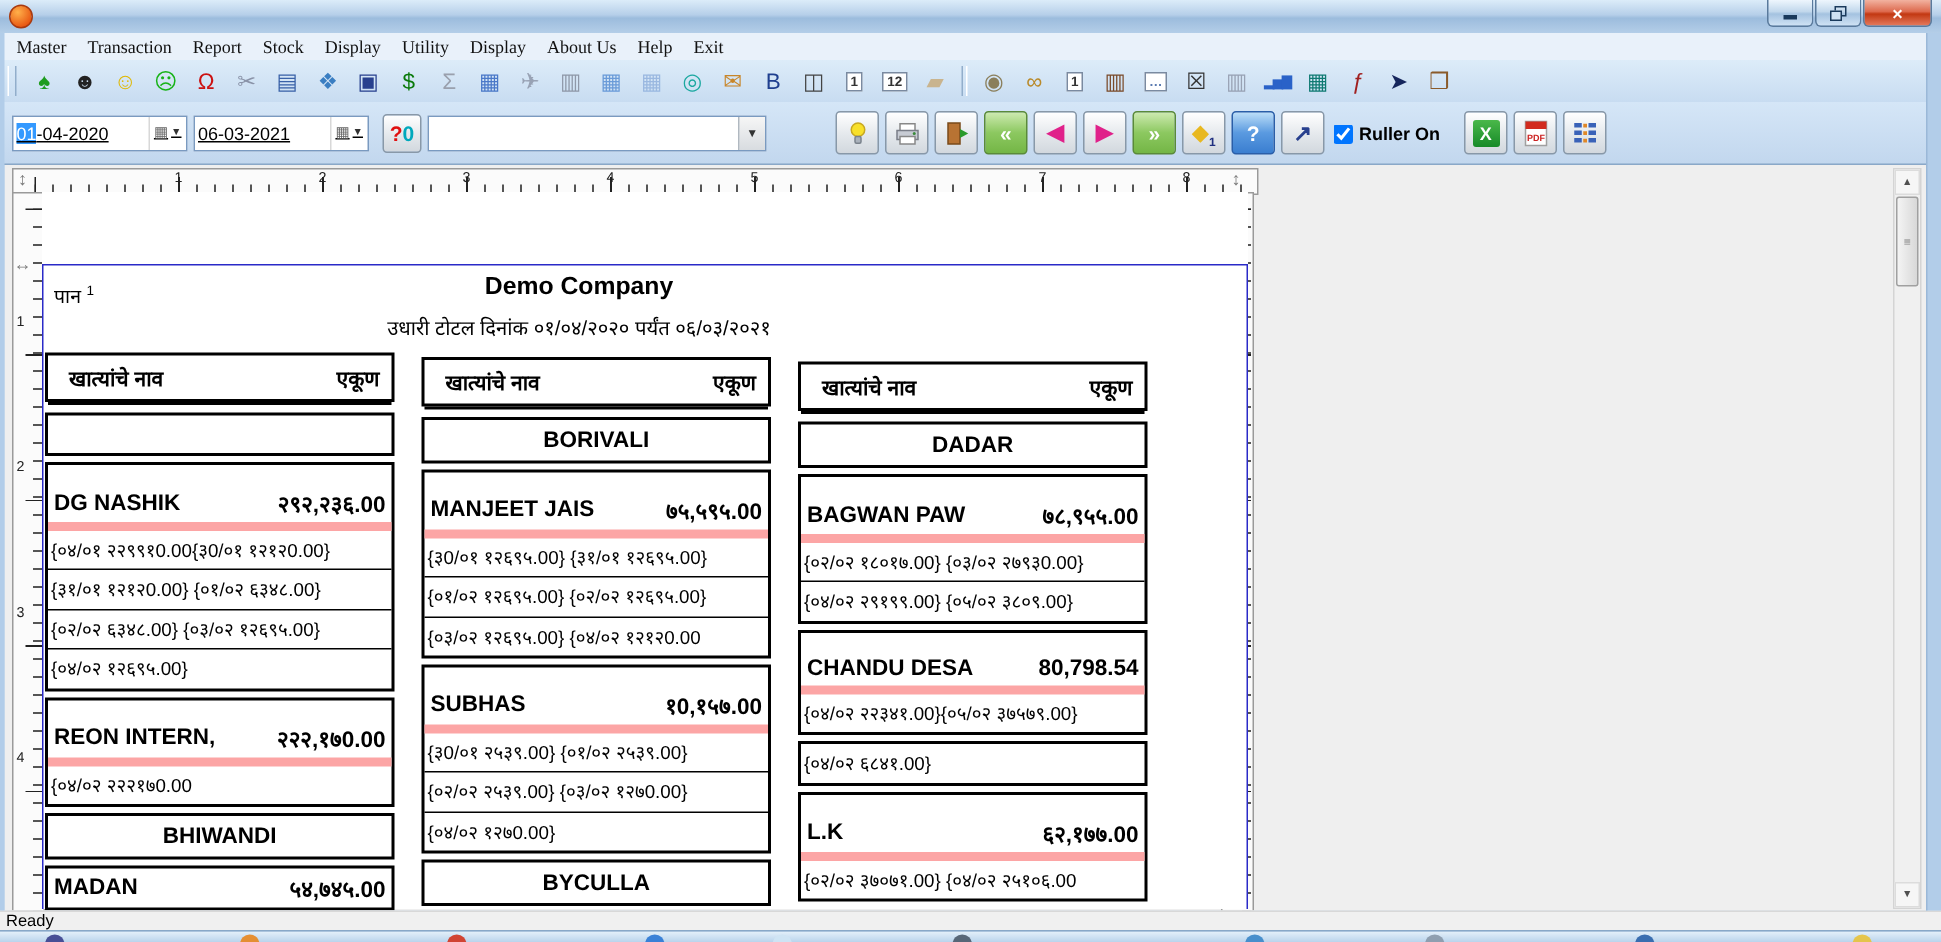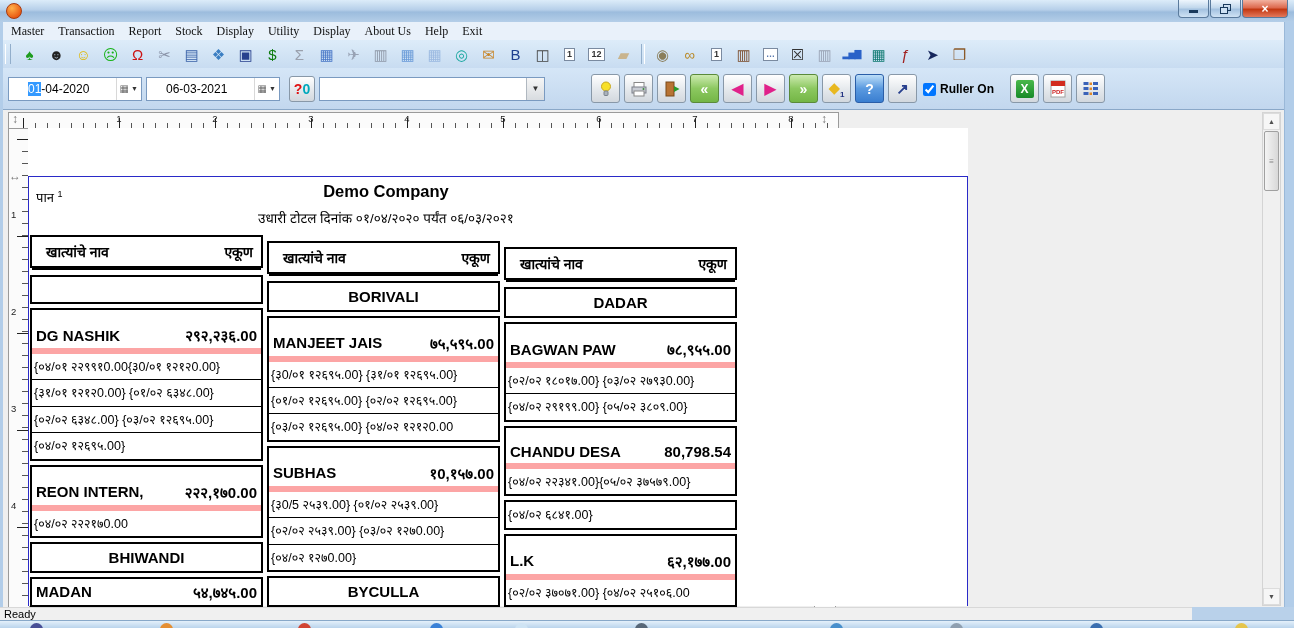--- a/index.html
+++ b/index.html
@@ -39,21 +39,21 @@
     display:flex;align-items:center;justify-content:center;cursor:default;}
   .tb1btn .g{font-size:15px;line-height:1;}
   .tb1btn .g.boxed{font-size:9px;font-weight:bold;border:1px solid #7a8aa0;background:#fff;padding:1px 2px;}
   .tb1btn .g.bars{font-size:9px;letter-spacing:-1px;}
 
   
   #toolbar2{position:absolute;top:68px;left:0;right:0;height:41px;
     background:linear-gradient(#d5e6f7,#c2d7ee);border-bottom:1px solid #8aa8c8;
     display:flex;align-items:center;padding:0 8px;gap:4px;}
   .datefield{width:113px;height:22px;background:#fff;border:1px solid #7a9ac0;
-    display:flex;align-items:center;font-size:12px;padding-left:19px;color:#000;}
+    display:flex;align-items:center;font-size:12px;padding-left:2px;color:#000;text-decoration:underline;}
   .datefield .sel{background:#3399ff;color:#fff;}
   .calbtn{margin-left:auto;height:100%;display:flex;align-items:center;gap:2px;
     padding:0 3px;border-left:1px solid #d8d8d8;color:#666;}
   .calbtn .cg{font-size:10px;} .calbtn .ca{font-size:7px;color:#333;}
   .sqbtn{width:29px;height:29px;border:1px solid #8898a8;border-radius:3px;padding:0;
     background:linear-gradient(#ffffff,#e4e8ec 55%,#d2d8de);
     display:flex;align-items:center;justify-content:center;cursor:default;}
   #query-btn{width:26px;height:26px;font-size:14px;font-weight:bold;}
   #query-btn .q{color:#e01010;} #query-btn .z{color:#00a8bc;}
   #combo{width:224px;height:22px;background:#fff;border:1px solid #7a9ac0;display:flex;}
@@ -87,30 +87,30 @@
   .vrul{position:absolute;top:18px;width:20px;height:478px;background:#fbfbfb;
     border:1px solid #9a9a9a;overflow:hidden;}
   #vruler-left{left:5px;} #vruler-right{left:811px;}
   .vr-min{position:absolute;top:10px;bottom:0;right:1px;width:6px;
     background:repeating-linear-gradient(180deg,#555 0 1px,transparent 1px 12px);}
   .vr-maj{position:absolute;top:10px;bottom:0;right:1px;width:11px;
     background:repeating-linear-gradient(180deg,#222 0 1px,transparent 1px 97px);}
   .vnum{position:absolute;left:2px;font-size:9.5px;color:#222;}
   .handle{position:absolute;color:#7a7a7a;font-size:12px;line-height:1;font-weight:bold;}
 
-  #page{position:absolute;left:25px;top:18px;width:940px;height:478px;background:#fff;}
+  #page{position:absolute;left:25px;top:18px;width:804px;height:478px;background:#fff;}
   .pgline-h{position:absolute;left:0;right:0;top:48px;height:1px;background:#2a2ac8;}
   .pgline-v{position:absolute;top:48px;bottom:0;width:1px;background:#2a2ac8;}
   #pagelabel{position:absolute;left:8px;top:60px;font-size:13px;color:#000;}
   #pagelabel sup{font-size:9px;}
   #report{position:absolute;left:2px;top:54px;width:712px;}
   #company{text-align:center;font-size:16.5px;font-weight:bold;color:#000;}
   #address{text-align:center;font-size:15.2px;margin-top:9px;color:#000;white-space:nowrap;}
   #period{text-align:center;font-size:13.5px;margin-top:8px;color:#000;}
-  #report-table{display:flex;gap:4px;margin-top:8px;align-items:flex-end;}
+  #report-table{display:flex;gap:18px;margin-top:8px;align-items:center;}
   .col{width:233px;flex:0 0 auto;}
   .cell{border:2px solid #000;background:#fff;margin-bottom:4px;}
   .cell.hdr{display:flex;justify-content:space-between;padding:5px 8px 5px 14px;
     font-weight:bold;font-size:14px;box-shadow:0 4px 0 -2px #000;margin-bottom:7px;}
   .cell.grp{text-align:center;font-weight:bold;font-size:15px;padding:5px 0;min-height:15px;}
   .acct-row{display:flex;justify-content:space-between;align-items:center;
     font-weight:bold;font-size:15px;padding:3px 4px;}
   .acct-row.hasdet{border-bottom:6px solid #fca5a5;margin-top:12px;}
   .acct-row .nm{white-space:nowrap;overflow:hidden;max-width:150px;}
   .acct-row .tt{white-space:nowrap;}
@@ -122,21 +122,21 @@
     background:#f0f0f0;border:1px solid #d4d4d4;}
   .sb-btn{position:absolute;left:0;width:15px;height:15px;background:#f6f6f6;
     border:1px solid #dcdcdc;display:flex;align-items:center;justify-content:center;
     font-size:7px;color:#505050;}
   .sb-btn.up{top:0;} .sb-btn.down{bottom:0;}
   .sb-thumb{position:absolute;top:18px;left:1px;width:13px;height:58px;
     background:linear-gradient(90deg,#f4f4f4,#d8d8d8);border:1px solid #a0a0a0;border-radius:2px;
     display:flex;align-items:center;justify-content:center;font-size:8px;color:#888;letter-spacing:0;}
 
   
-  #statusbar{position:absolute;top:607px;left:0;width:1192px;height:13px;background:#f0f0f0;
+  #statusbar{position:absolute;top:607px;left:0;width:1294px;height:13px;background:#f0f0f0;
     border-top:1px solid #d8d8d8;font-size:11px;line-height:13px;padding-left:4px;color:#000;box-sizing:border-box;}
   #taskbar{position:absolute;top:620px;left:0;width:1294px;height:8px;overflow:hidden;
     background:linear-gradient(#e4f0fa,#b4d0ea);border-top:1px solid #88a8c8;}
   .tb-blob{position:absolute;top:2px;width:13px;height:13px;border-radius:50%;opacity:.9;}
   #left-border{position:absolute;left:0;top:22px;width:3px;height:585px;background:#b2cde9;}
   #right-border{position:absolute;right:0;top:22px;width:9px;height:585px;background:#b2cde9;
     border-left:1px solid #9ab8d8;}
 </style>
 </head>
 <body>
@@ -467,21 +467,21 @@
                 </div>
                 <div class="det">{३0/०१ १२६९५.00} {३१/०१ १२६९५.00}</div>
                 <div class="det">{०१/०२ १२६९५.00} {०२/०२ १२६९५.00}</div>
                 <div class="det">{०३/०२ १२६९५.00} {०४/०२ १२१२0.00</div>
               </div>
               <div class="cell acct">
                 <div class="acct-row hasdet">
                   <span class="nm">SUBHAS</span>
                   <span class="tt">१0,१५७.00</span>
                 </div>
-                <div class="det">{३0/5 २५३९.00}  {०१/०२ २५३९.00}</div>
+                <div class="det">{३0/०१ २५३९.00}  {०१/०२ २५३९.00}</div>
                 <div class="det">{०२/०२ २५३९.00}  {०३/०२ १२७0.00}</div>
                 <div class="det">{०४/०२ १२७0.00}</div>
               </div>
               <div class="cell grp">BYCULLA</div>
             </div>
             <div class="col">
               <div class="cell hdr">
                 <span class="hn">खात्यांचे नाव</span>
                 <span class="ht">एकूण</span>
               </div>

